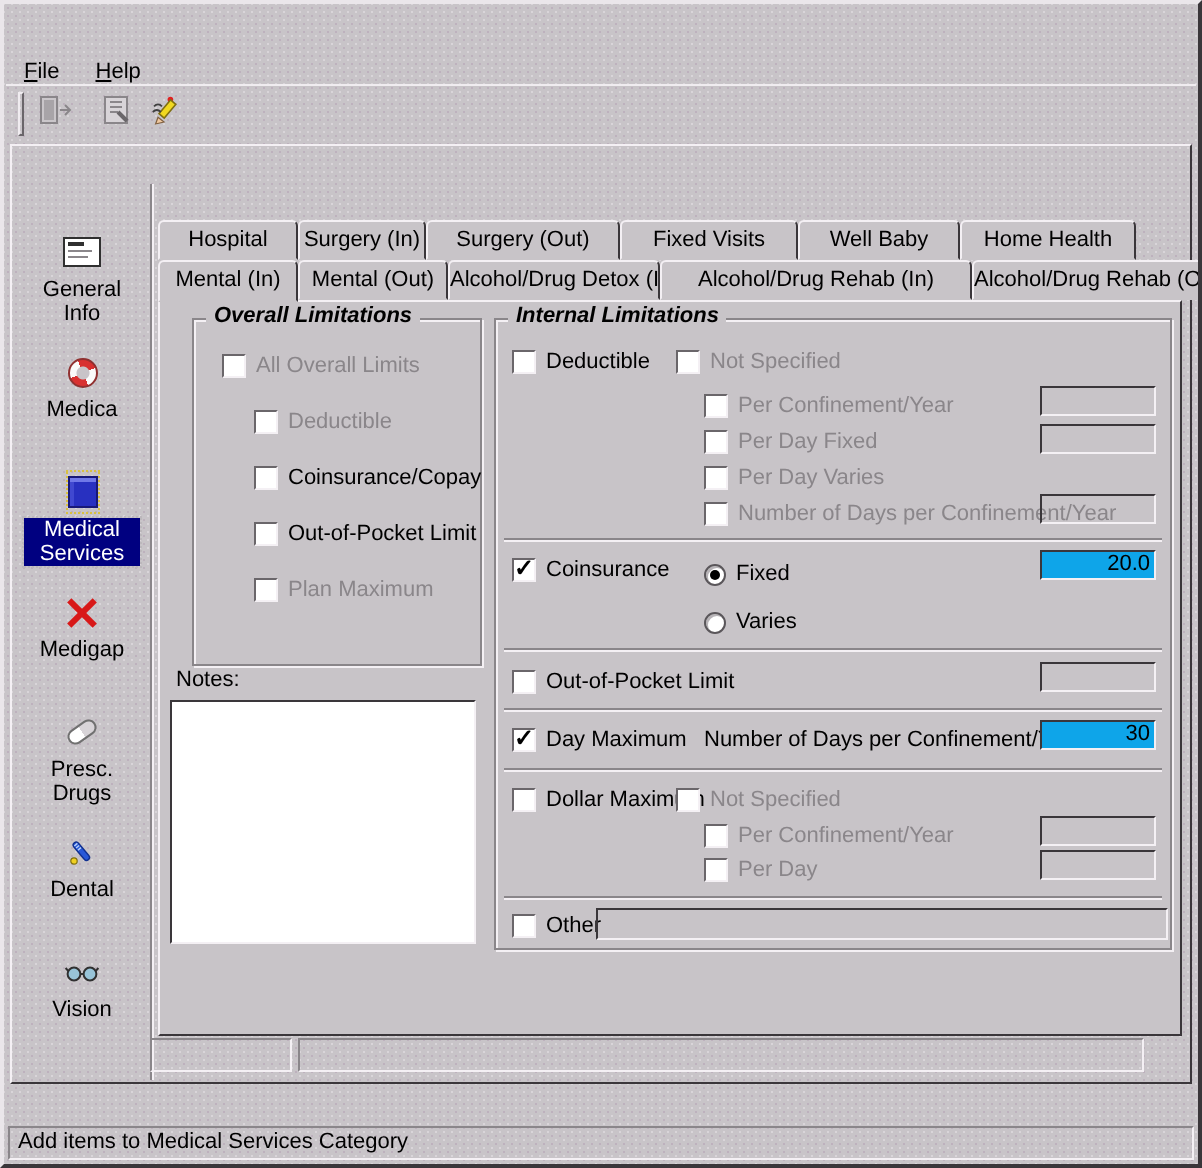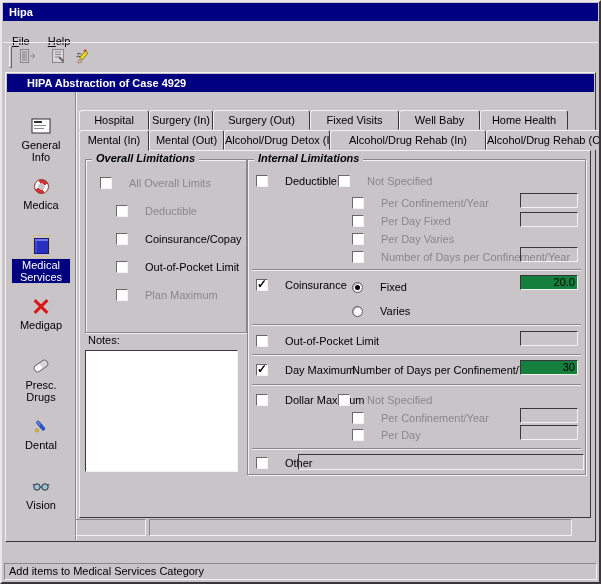--- a/index.html
+++ b/index.html
@@ -8,21 +8,21 @@
     position:relative;width:601px;height:584px;overflow:hidden;
     background-color:#c8c4c8;
     background-image:radial-gradient(#bdb1bd 22%,transparent 23%),radial-gradient(#d9d5d9 22%,transparent 23%);
     background-size:4px 4px;background-position:0 0,2px 2px;
     border:2px solid;border-color:#eae6ea #3a363a #3a363a #eae6ea;
     font-size:11px;color:#000;
   }
   
   .titlebar{position:absolute;top:1px;left:1px;right:1px;height:18px;background:#000080;color:#fff;
     font-weight:bold;line-height:18px;padding-left:6px;}
-  .menubar{position:absolute;top:20px;left:1px;right:1px;height:27px;display:flex;align-items:flex-end;}
+  .menubar{position:absolute;top:20px;left:1px;right:1px;height:27px;display:flex;align-items:center;}
   .menu-item{display:inline-block;padding:2px 9px;cursor:default;}
   .menu-item::first-letter{text-decoration:underline;}
   .toolbar{position:absolute;top:40px;left:1px;right:1px;height:28px;
     border-top:1px solid #f0ecf0;display:flex;align-items:center;}
   .tb-grip{width:3px;height:22px;margin:0 4px 0 6px;border:1px solid;border-color:#f0ecf0 #6a666a #6a666a #f0ecf0;}
   .tb-btn{width:24px;height:24px;display:flex;align-items:center;justify-content:center;}
   .tb-sep{width:6px;}
   
   .inner{position:absolute;top:70px;left:3px;right:3px;height:470px;
     border:1px solid;border-color:#f4f0f4 #3a363a #3a363a #f4f0f4;}
@@ -56,52 +56,49 @@
   .tab{height:20px;line-height:19px;text-align:center;background:#c8c4c8;
     border:1px solid;border-color:#f4f0f4 #3a363a #c8c4c8 #f4f0f4;
     border-radius:3px 3px 0 0;overflow:hidden;white-space:nowrap;cursor:default;}
   .tab.active{height:21px;z-index:3;position:relative;font-weight:normal;}
   
   .panel{position:absolute;top:58px;left:2px;right:3px;height:368px;z-index:2;background:#c8c4c8;
     border:1px solid;border-color:#f4f0f4 #3a363a #3a363a #f4f0f4;}
   .grp{position:absolute;border:1px solid #8a868a;box-shadow:1px 1px 0 #f4f0f4,inset 1px 1px 0 #f4f0f4;}
   .grp-title{position:absolute;top:-8px;left:6px;padding:0 4px;background:#c8c4c8;
     font-weight:bold;font-style:italic;white-space:nowrap;}
-  .row{position:absolute;display:flex;align-items:center;gap:17px;height:14px;white-space:nowrap;}
+  .row{position:absolute;display:flex;align-items:center;gap:5px;height:14px;white-space:nowrap;}
   .row.dis .cb-label{color:#8a868a;}
   .cb{width:12px;height:12px;background:#fff;flex:none;position:relative;
     border:1px solid;border-color:#6a666a #f4f0f4 #f4f0f4 #6a666a;}
   .cb.checked::after{content:"\2713";position:absolute;left:0px;top:-3px;font-weight:bold;font-size:12px;color:#000;}
   .radio{width:11px;height:11px;border-radius:50%;background:#fff;flex:none;position:relative;
     border:1px solid #5a565a;box-shadow:inset 1px 1px 0 #b8b4b8;}
   .radio.checked::after{content:"";position:absolute;left:2px;top:2px;width:5px;height:5px;border-radius:50%;background:#000;}
   .field{position:absolute;width:58px;height:15px;
     border:1px solid;border-color:#3a363a #f4f0f4 #f4f0f4 #3a363a;
     font-size:11px;line-height:13px;text-align:right;padding-right:2px;}
-  .field.white{background:#15803d;}
+  .field.white{background:#0ea5e9;}
   .sep{position:absolute;left:4px;right:4px;height:2px;border-top:1px solid #8a868a;border-bottom:1px solid #f4f0f4;}
   .notes-label{position:absolute;}
   .notes-box{position:absolute;background:#fff;border:1px solid;border-color:#3a363a #f4f0f4 #f4f0f4 #3a363a;}
   
   .inner-status{position:absolute;bottom:5px;left:69px;right:23px;height:17px;display:flex;gap:3px;}
   .is-panel{border:1px solid;border-color:#8a868a #f4f0f4 #f4f0f4 #8a868a;height:17px;}
   .is-small{width:71px;}
   .is-long{flex:1;}
   .statusbar{position:absolute;left:2px;right:2px;bottom:2px;height:17px;
     border:1px solid;border-color:#8a868a #f4f0f4 #f4f0f4 #8a868a;
     line-height:15px;padding-left:4px;}
 </style>
 </head>
 <body>
 
 <div class="app">
 
-  <div class="titlebar">
-    <span>Hipa</span>
-  </div>
 
   <div class="menubar">
     <span class="menu-item">File</span>
     <span class="menu-item">Help</span>
   </div>
 
   <div class="toolbar">
     <span class="tb-grip"></span>
     <span class="tb-btn">
       <span>
@@ -128,23 +125,20 @@
           <circle cx="11.2" cy="2.8" r="1.4" fill="#e02020"></circle>
           <rect x="8" y="3" width="3.4" height="9" transform="rotate(40 9.7 7.5)" fill="#f0d820" stroke="#807010" stroke-width="0.8"></rect>
           <path d="M5 11.6 l3 2.4 -4.2 1z" fill="#f0c8a0" stroke="#806040" stroke-width="0.6"></path>
           <path d="M3 6.2 q2 -2 4 0 M2.4 9 q2 -2 4 0" stroke="#404040" fill="none" stroke-width="0.9"></path>
         </svg>
       </span>
     </span>
   </div>
 
   <div class="inner">
-    <div class="inner-title">
-      <span>HIPA Abstraction of Case 4929</span>
-    </div>
 
     <div class="sidebar">
       <div class="side-item">
         <span class="icon-wrap">
           <svg width="20" height="16" viewBox="0 0 20 16">
             <rect x="1" y="1" width="18" height="14" fill="#fff" stroke="#303030"></rect>
             <rect x="3" y="3" width="8" height="2" fill="#303030"></rect>
             <rect x="3" y="7" width="12" height="1" fill="#8a868a"></rect>
             <rect x="3" y="10" width="10" height="1" fill="#8a868a"></rect>
           </svg>
@@ -212,21 +206,21 @@
       <div class="tabs-row r2">
         <div class="tab active" style="width:70px">Mental (In)</div>
         <div class="tab" style="width:75px">Mental (Out)</div>
         <div class="tab" style="width:106px">Alcohol/Drug Detox (In)</div>
         <div class="tab" style="width:156px">Alcohol/Drug Rehab (In)</div>
         <div class="tab" style="width:124px">Alcohol/Drug Rehab (Out)</div>
       </div>
 
       <div class="panel">
 
-        <div class="grp" style="left:5px;top:8px;width:162px;height:174px">
+        <div class="grp" style="left:16px;top:8px;width:145px;height:174px">
           <span class="grp-title">Overall Limitations</span>
           <div class="row dis" style="left:14px;top:16px">
             <span class="cb"></span>
             <span class="cb-label">All Overall Limits</span>
           </div>
           <div class="row dis" style="left:30px;top:44px">
             <span class="cb"></span>
             <span class="cb-label">Deductible</span>
           </div>
           <div class="row" style="left:30px;top:72px">

